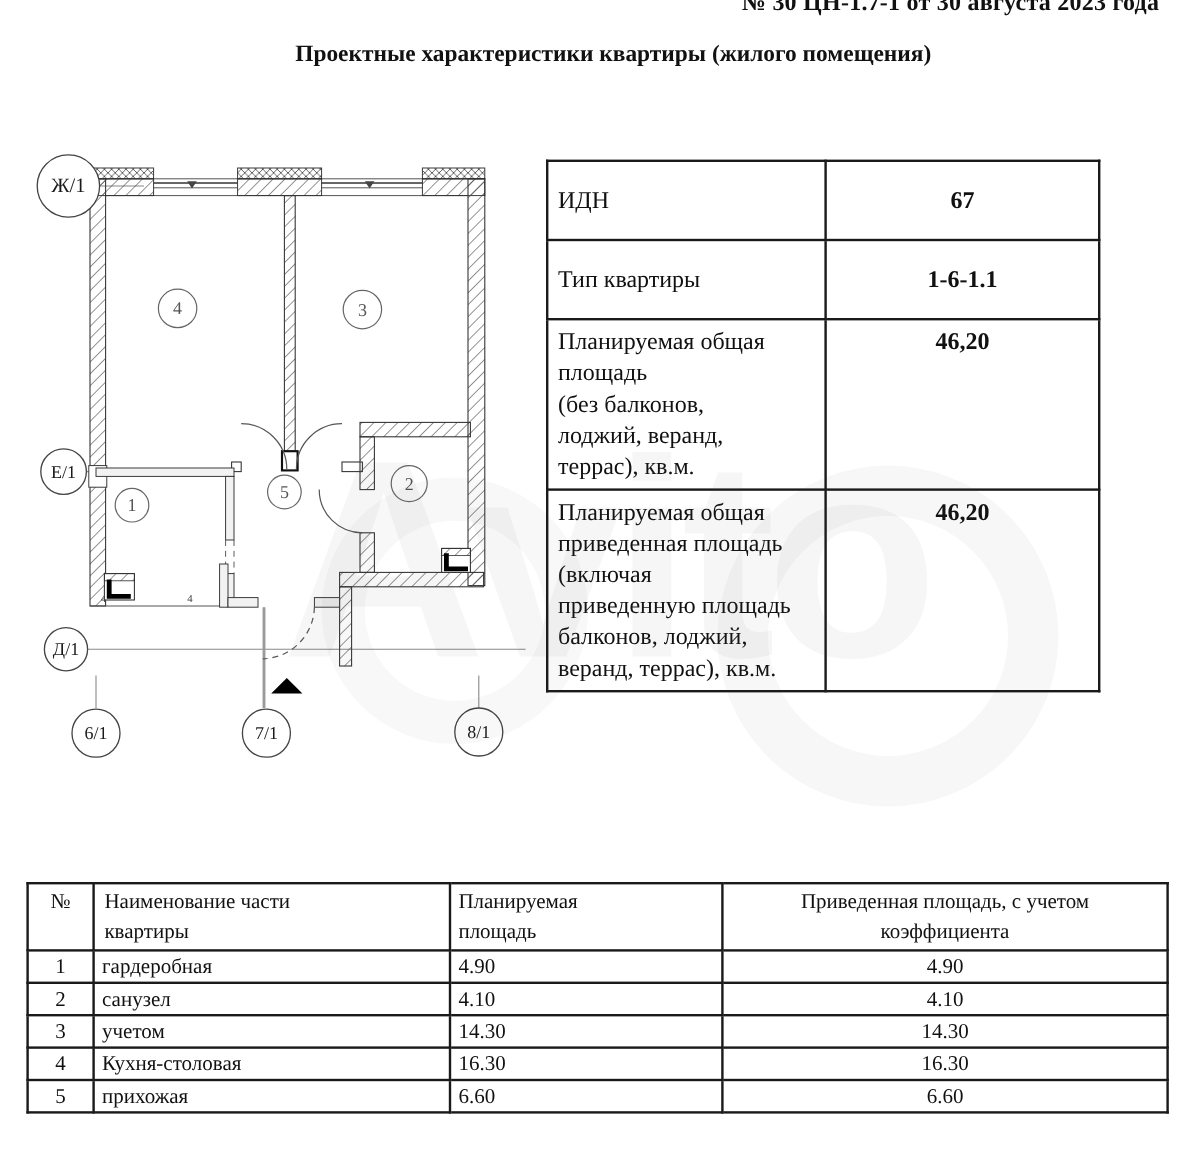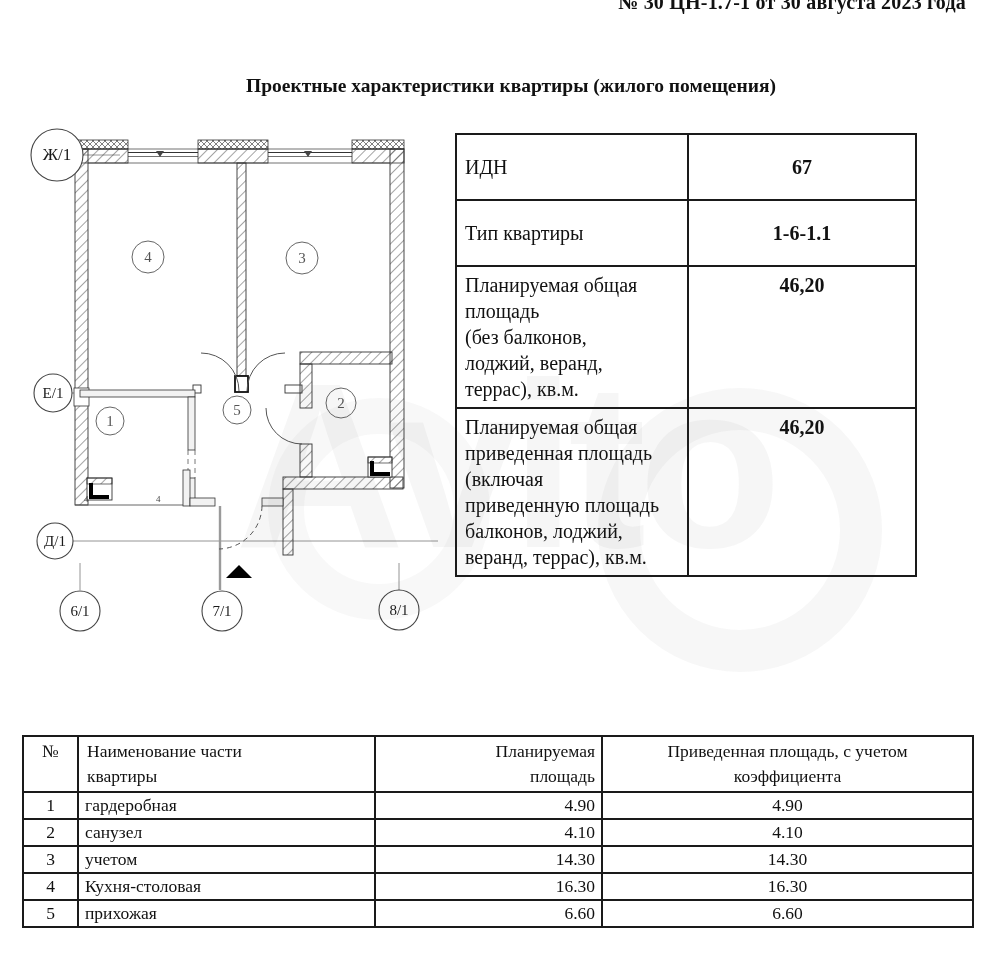--- a/index.html
+++ b/index.html
@@ -7,21 +7,21 @@
     width:988px;height:960px;position:relative;overflow:hidden;
     background:#ffffff;color:#111;
     font-family:"Liberation Serif", serif;
   }
   .doc-number{
     position:absolute;top:-9px;right:22px;
     font-size:20px;font-weight:bold;letter-spacing:.2px;white-space:nowrap;
   }
   .page-title{
     position:absolute;top:35px;left:4px;right:0;text-align:center;
-    padding-left:30px;font-size:19.5px;font-weight:bold;margin-top:40px;
+    padding-left:30px;font-size:19.5px;font-weight:bold;
   }
   
   .plan{position:absolute;left:25px;top:118px;width:418px;height:545px;}
   
   .spec{
     position:absolute;left:455px;top:133px;border-collapse:collapse;
     font-size:20px;
   }
   .spec td{
     border:2px solid #1a1a1a;vertical-align:middle;
@@ -37,21 +37,21 @@
     position:absolute;left:22px;top:735px;border-collapse:collapse;
     font-size:17.5px;
   }
   .rooms td,.rooms th{
     border:2px solid #1a1a1a;line-height:25px;font-weight:normal;
   }
   .rooms th{vertical-align:top;padding:2px 6px;}
   .rooms td{height:25px;padding:0 6px;}
   .col-num{width:41px;text-align:center;}
   .col-name{width:281px;text-align:left;}
-  .col-plan{width:213px;text-align:right;}
+  .col-plan{width:213px;text-align:left;}
   .col-red{width:357px;text-align:center;margin-left:45px;}
   .rooms th.col-name{text-align:left;padding-left:8px;}
   
   .wm{position:absolute;pointer-events:none;z-index:9;}
   .wm-text{
     left:235px;top:348px;font-family:"Liberation Sans",sans-serif;
     font-weight:bold;font-size:235px;letter-spacing:-8px;
     color:rgba(70,70,70,0.05);line-height:1;
   }
   .wm-ring1{

